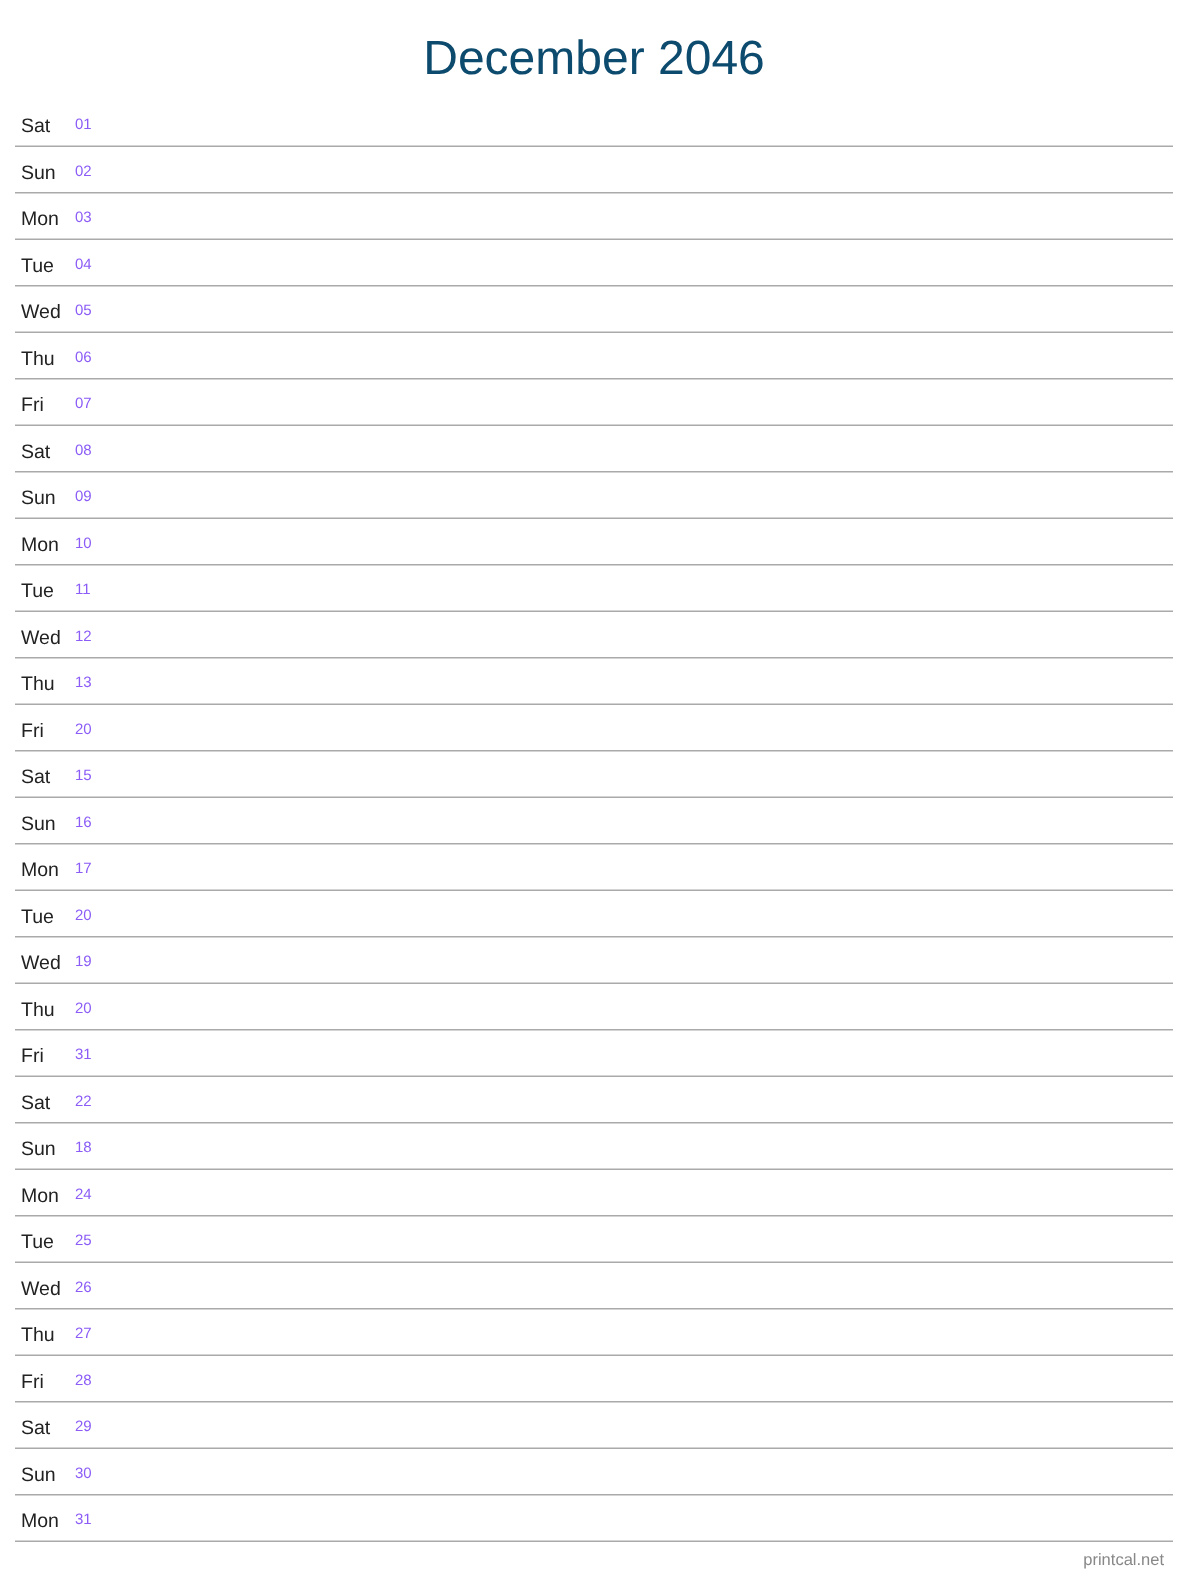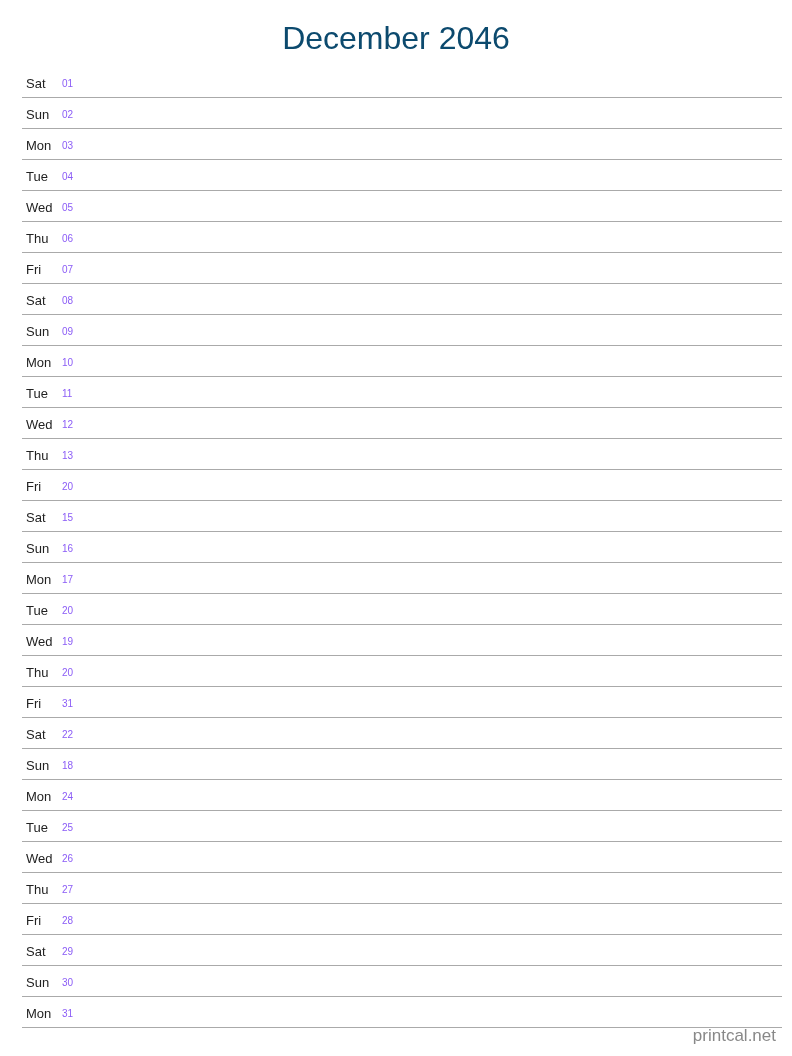--- a/index.html
+++ b/index.html
@@ -19,21 +19,20 @@
     .page-title {
       text-align: center;
       font-size: 32px;
       font-weight: normal;
       padding: 20px 0 10px 0;
       color: #0c4a6e;
     }
 
     .calendar-container {
       padding: 0 10px;
-      margin-left: 12px;
     }
 
     .day-row {
       display: flex;
       align-items: center;
       border-bottom: 1px solid #aaa;
       min-height: 31px;
       padding: 4px 0 2px 0;
     }
 
@@ -58,21 +57,21 @@
     .day-line {
       flex: 1;
       height: 1px;
       
     }
 
     .footer {
       position: absolute;
       bottom: 10px;
       right: 16px;
-      font-size: 17px;
+      font-size: 11px;
       color: #888;
     }
   </style>
 </head>
 <body>
 
 <h1 class="page-title">December 2046</h1>
 
 <div class="calendar-container">
 <div class="day-row">

